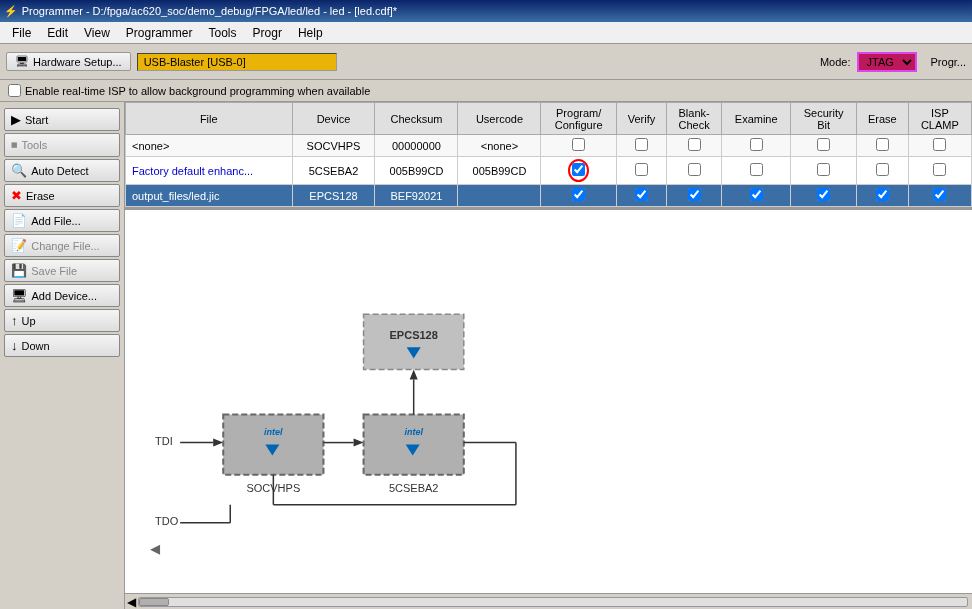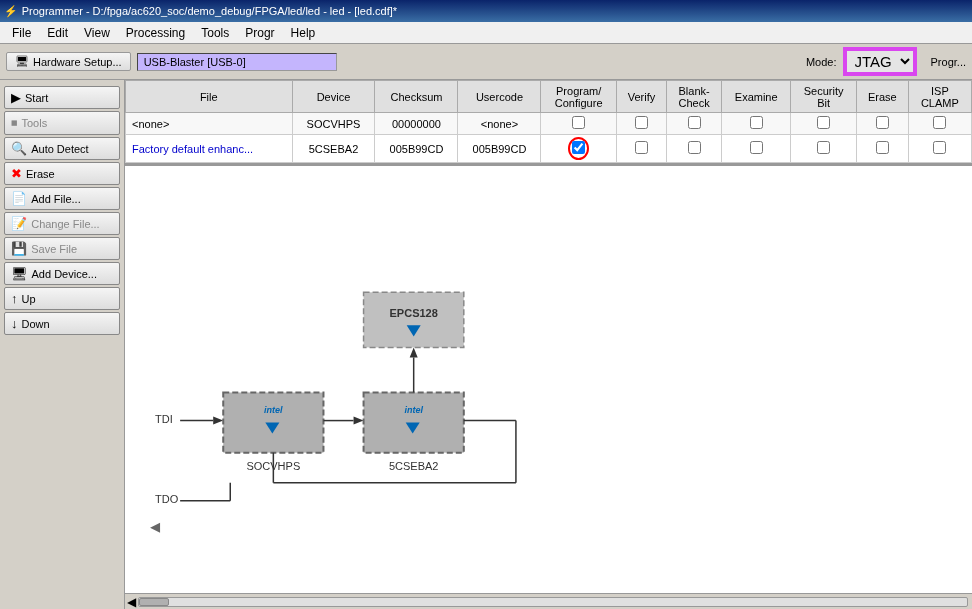--- a/index.html
+++ b/index.html
@@ -54,31 +54,31 @@
       gap: 4px;
       padding: 2px 8px;
       background: linear-gradient(to bottom, #f5f5f5, #ddd);
       border: 1px solid #999;
       border-radius: 2px;
       cursor: pointer;
       font-size: 11px;
     }
     .hw-field {
       padding: 2px 6px;
-      background: #c4b5fd;
+      background: #eab308;
       border: 1px inset #999;
       font-size: 11px;
       width: 200px;
     }
     .mode-label { font-size: 11px; margin-left: auto; }
     .mode-select {
       padding: 1px 4px;
-      font-size: 15px;
-      background: #e5e5e5;
-      border: 4px solid #d946ef;
+      font-size: 11px;
+      background: #be185d;
+      border: 2px solid #d946ef;
     }
     .prog-label { font-size: 11px; margin-left: 8px; }
 
     
     .isp-row {
       background: #d4d0c8;
       padding: 3px 8px;
       font-size: 11px;
       display: flex;
       align-items: center;
@@ -217,41 +217,45 @@
 
 <div class="title-bar">
   <span style="margin-right:4px;">⚡</span>
   <span>Programmer - D:/fpga/ac620_soc/demo_debug/FPGA/led/led - led - [led.cdf]*</span>
 </div>
 
 <div class="menu-bar">
   <span class="menu-item">File</span>
   <span class="menu-item">Edit</span>
   <span class="menu-item">View</span>
-  <span class="menu-item">Processing</span>
+  <span class="menu-item">Programmer</span>
   <span class="menu-item">Tools</span>
   <span class="menu-item">Progr</span>
   <span class="menu-item">Help</span>
 </div>
 
 <div class="main-container">
 
   <div class="toolbar-row">
     <button class="hw-setup-btn">
       <span>🖥</span>
       <span>Hardware Setup...</span>
     </button>
     <div class="hw-field">USB-Blaster [USB-0]</div>
     <span class="mode-label">Mode:</span>
     <select class="mode-select">
       <option>JTAG</option>
     </select>
     <span class="prog-label">Progr...</span>
   </div>
 
+  <div class="isp-row">
+    <input type="checkbox" style="">
+    <span>Enable real-time ISP to allow background programming when available</span>
+  </div>
 
   <div class="content-area">
 
     <div class="sidebar">
       <button class="sidebar-btn">
         <span class="btn-icon">▶</span>
         <span>Start</span>
       </button>
       <button class="sidebar-btn disabled" style="color:#888;">
         <span class="btn-icon">⏹</span>
@@ -337,20 +341,33 @@
                 </span>
               </td>
               <td class="cb-cell"><input type="checkbox" style=""></td>
               <td class="cb-cell"><input type="checkbox" style=""></td>
               <td class="cb-cell"><input type="checkbox" style=""></td>
               <td class="cb-cell"><input type="checkbox" style=""></td>
               <td class="cb-cell"><input type="checkbox" style=""></td>
               <td class="cb-cell"><input type="checkbox" style=""></td>
             </tr>
 
+            <tr style="background:#3a6ea5; color:white;">
+              <td class="left" style="color:white;">output_files/led.jic</td>
+              <td>EPCS128</td>
+              <td>BEF92021</td>
+              <td></td>
+              <td class="cb-cell"><input type="checkbox" checked="" style=""></td>
+              <td class="cb-cell"><input type="checkbox" checked="" style=""></td>
+              <td class="cb-cell"><input type="checkbox" checked="" style=""></td>
+              <td class="cb-cell"><input type="checkbox" checked="" style=""></td>
+              <td class="cb-cell"><input type="checkbox" checked="" style=""></td>
+              <td class="cb-cell"><input type="checkbox" checked="" style=""></td>
+              <td class="cb-cell"><input type="checkbox" checked="" style=""></td>
+            </tr>
           </tbody>
         </table>
       </div>
 
       <div class="diagram-section">
         <svg class="diagram-svg" viewBox="0 0 845 300">
 
           <text x="30" y="185" font-size="11" fill="#333">TDI</text>
 
           <line x1="55" y1="183" x2="88" y2="183" stroke="#333" stroke-width="1.5"></line>

